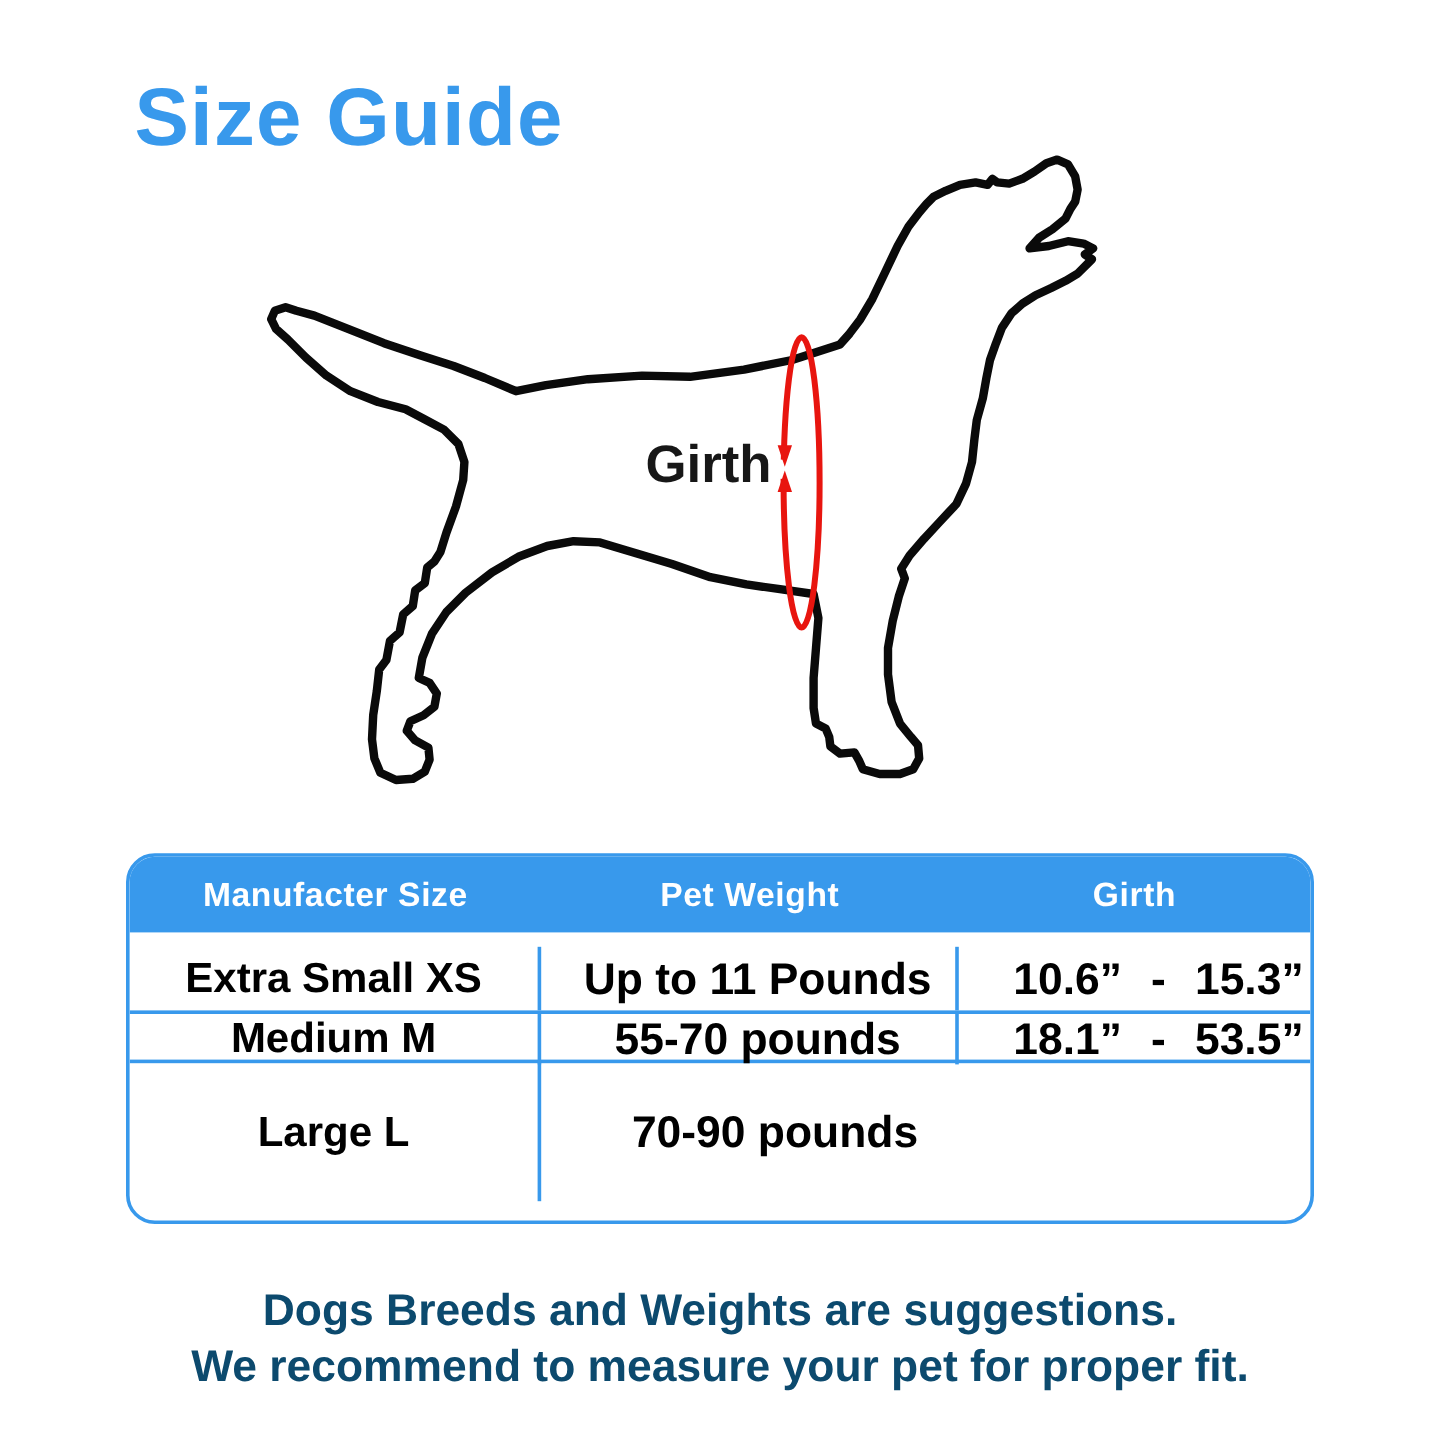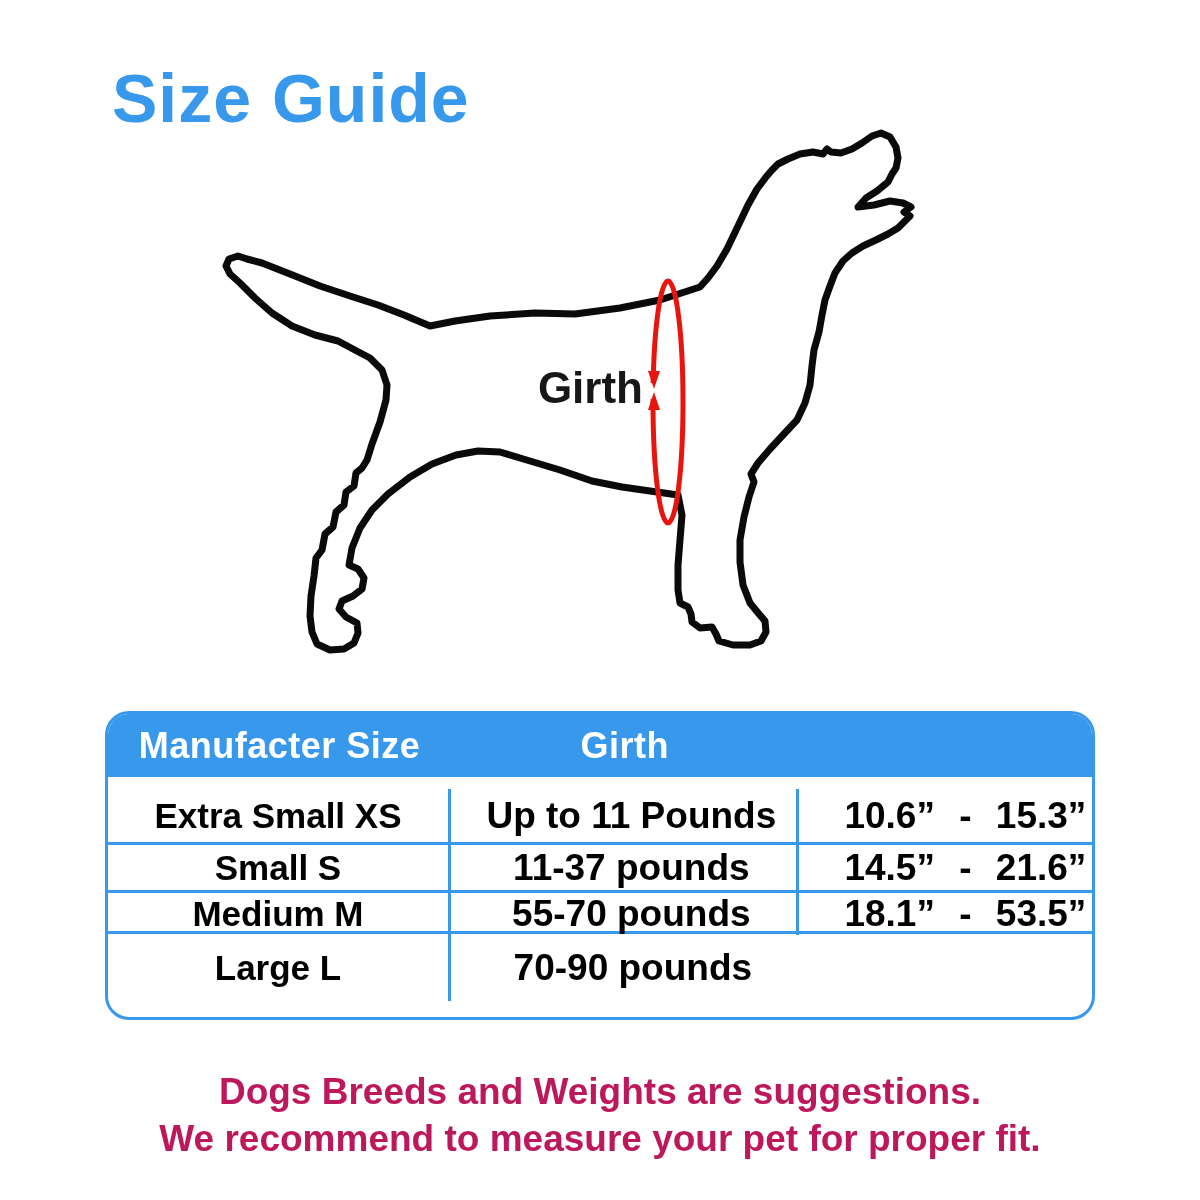--- a/index.html
+++ b/index.html
@@ -20,43 +20,43 @@
     position:absolute;left:105px;top:711px;width:990px;height:309px;z-index:2;
     box-sizing:border-box;border:3px solid #3899ec;border-radius:24px;
     overflow:hidden;background:#fff;display:flex;flex-direction:column;
   }
   .thead{
     background:#3899ec;height:63px;flex:0 0 auto;
     display:grid;grid-template-columns:34.85% 35.35% 29.8%;
   }
   .th{
     display:flex;align-items:center;justify-content:center;
-    color:#ffffff;font-size:36px;font-weight:800;letter-spacing:0.5px;text-align:center;
+    color:#ffffff;font-size:28px;font-weight:800;letter-spacing:0.5px;text-align:center;
   }
   .trow{
     display:grid;grid-template-columns:34.85% 35.35% 29.8%;
     border-bottom:3px solid #3899ec;box-sizing:border-box;flex:0 0 auto;
   }
   .trow:last-child{border-bottom:none;flex:1 1 auto;}
   .r1{height:68px;padding-top:12px;}
   .r2{height:48px;}
   .r3{height:41px;}
-  .r4{padding-bottom:16px;}
+  .r4{padding-bottom:16px;gap:13px;}
   .td{
     display:flex;align-items:center;justify-content:center;
     border-right:3px solid #3899ec;box-sizing:border-box;
     font-weight:800;color:#000000;white-space:nowrap;
   }
   .td:last-child{border-right:none;}
   .td-size{font-size:35px;}
   .td-weight{font-size:37px;padding-left:16px;}
   .td-girth{font-size:37px;word-spacing:14px;padding-left:40px;}
   .footer-note{
     position:absolute;left:0;top:1068px;width:1200px;z-index:2;
-    text-align:center;font-size:37px;font-weight:800;color:#be185d;line-height:47px;
+    text-align:center;font-size:37px;font-weight:800;color:#0c4a6e;line-height:47px;
   }
 </style>
 </head>
 <body>
 
 <div class="canvas">
 
   <h1 class="page-title">Size Guide</h1>
 
   <svg class="dog-svg" viewBox="0 0 1200 1200" xmlns="http://www.w3.org/2000/svg">
@@ -89,34 +89,30 @@
       <polygon points="648,371 660,371 654,389" fill="#e8150f"></polygon>
       <polygon points="648,410 660,410 654,392" fill="#e8150f"></polygon>
     </g>
   </svg>
 
   <div class="girth-label">Girth</div>
 
   <div class="size-table">
     <div class="thead">
       <div class="th">Manufacter Size</div>
+      <div class="th">Pet Weight</div>
       <div class="th">Girth</div>
     </div>
 
     <div class="trow r1">
       <div class="td td-size">Extra Small XS</div>
       <div class="td td-weight">Up to 11 Pounds</div>
       <div class="td td-girth">10.6” - 15.3”</div>
     </div>
 
-    <div class="trow r2">
-      <div class="td td-size">Small S</div>
-      <div class="td td-weight">11-37 pounds</div>
-      <div class="td td-girth">14.5” - 21.6”</div>
-    </div>
 
     <div class="trow r3">
       <div class="td td-size">Medium M</div>
       <div class="td td-weight">55-70 pounds</div>
       <div class="td td-girth">18.1” - 53.5”</div>
     </div>
 
     <div class="trow r4">
       <div class="td td-size">Large L</div>
       <div class="td td-weight">70-90 pounds</div>

